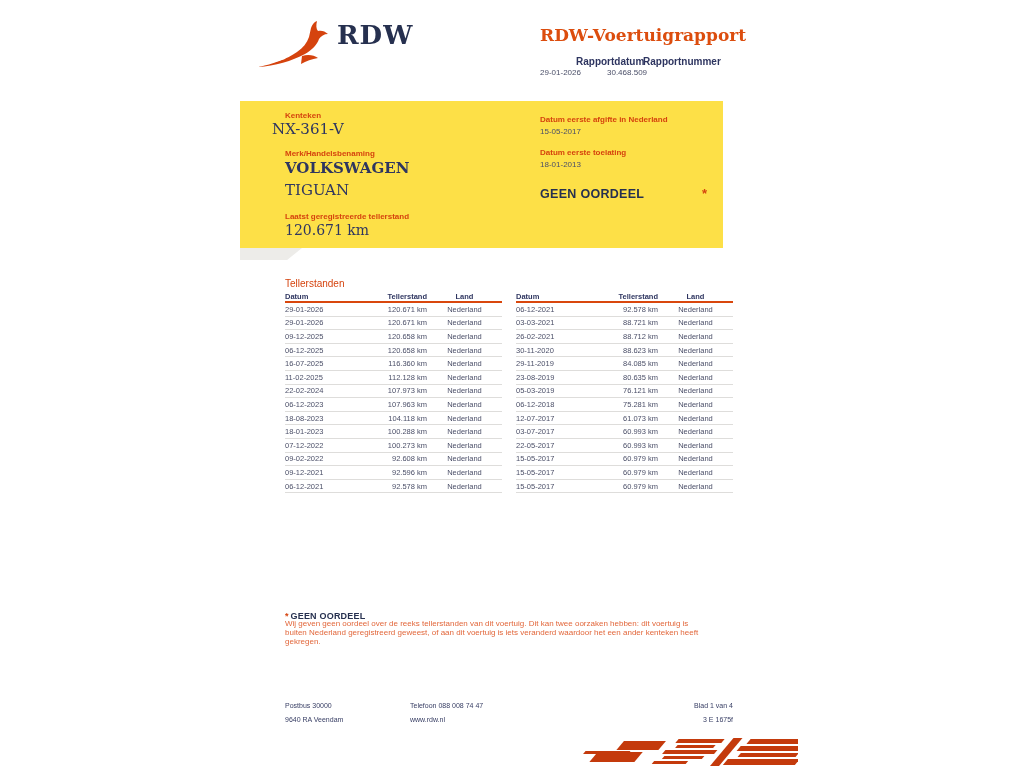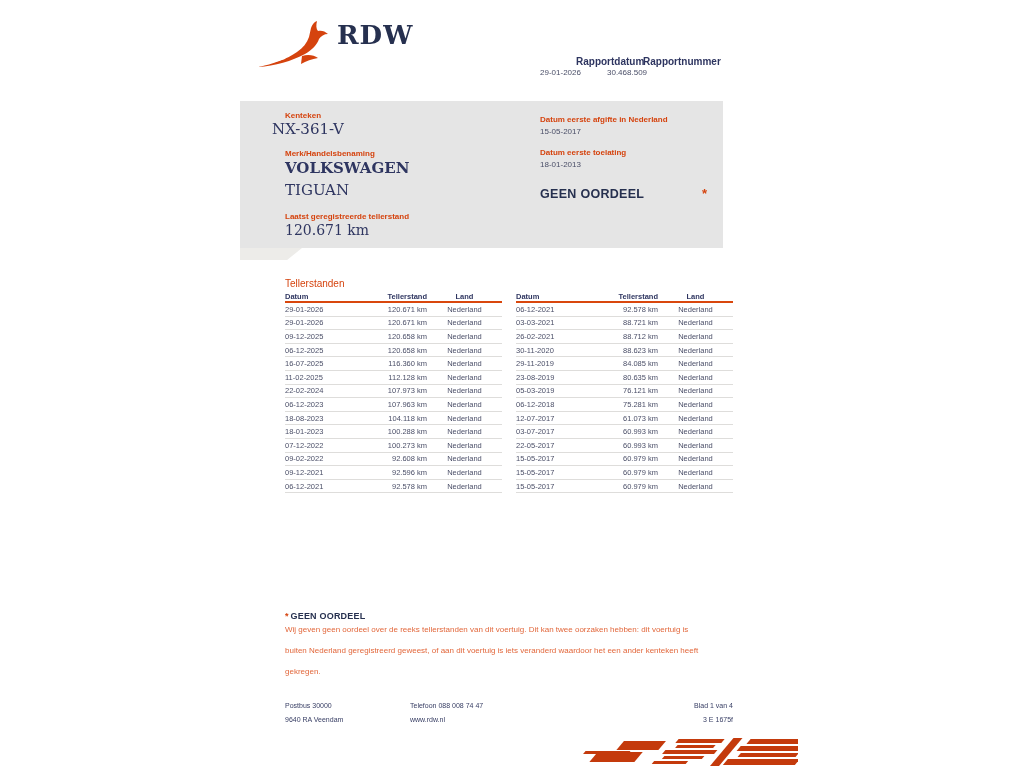--- a/index.html
+++ b/index.html
@@ -15,41 +15,41 @@
                color:#26304F; letter-spacing:1px; }
   .doc-title { font-family:"DejaVu Serif", serif; font-weight:bold; font-size:17px;
                color:#DC4D0E; }
   .meta-row { display:flex; }
   .meta-col1 { width:67px; }
   .lbl { font-size:8px; font-weight:bold; color:#D5430E; }
   .lbl-navy { font-size:10px; font-weight:bold; color:#2E3560;padding-left:36px; }
   .val-sm { font-size:8px; color:#4B4F68; }
 
   
-  .panel { background:#e5e5e5; }
+  .panel { background:#fde047; }
   .panel-tail { background:#EDECE9; clip-path:polygon(0 0, 100% 0, 76% 100%, 0 100%); }
   .val-lg { font-family:"DejaVu Serif", serif; font-size:15px; color:#2E3560; }
   .val-md { font-family:"DejaVu Serif", serif; font-size:14px; color:#2E3560; }
   .oordeel { font-size:12.5px; font-weight:bold; color:#26304F; letter-spacing:.3px; }
   .star { color:#D5430E; font-weight:bold; font-size:13px; }
 
   
   .section-title { font-size:10px; font-weight:normal; color:#D5430E; }
   .ttable { position:absolute; top:291px; width:217px; font-size:7.5px; color:#4B4F68; }
   .thead { display:flex; align-items:flex-end; font-weight:bold; color:#2E3560;
            border-bottom:2px solid #D9470D; padding-bottom:0; height:12px; }
   .trow  { display:flex; align-items:center; height:13.6px; border-bottom:1px solid #DEDDDB; }
   .c-datum  { width:64px; text-align:left; }
   .c-teller { width:78px; text-align:right; }
   .c-land   { flex:1; text-align:center; }
 
   
   .fn-title { font-size:9px; font-weight:bold; color:#26304F; letter-spacing:.2px; }
   .fn-star  { color:#D5430E; font-size:9px; font-weight:bold; margin-right:2px; }
-  .fn-body  { font-size:8px; line-height:21px; color:#E2673B; width:424px; }
+  .fn-body  { font-size:8px; line-height:9px; color:#E2673B; width:424px; }
 
   
   .foot { font-size:7px; color:#3A4066; }
   .foot div { margin-bottom:6.5px; }
   .right { text-align:right; }
 </style>
 </head>
 <body>
 
 <div class="page">
@@ -57,20 +57,21 @@
   <div class="abs" style="left:256px; top:20px; width:76px; height:50px;">
     <svg width="76" height="50" viewBox="0 0 74 50">
       <path fill="#D5430E" d="M1 47 C16 44 30 39 40 32 C46 28 50 23 52 17 L54 8 C55 5 57 2 60 1 C59 5 59 9 61 11 C64 10 68 11 71 14 C67 14 64 16 62 19 C60 25 55 30 48 34 C35 41 18 46 1 47 Z"></path>
       <path fill="#D5430E" d="M45 36 C51 34 57 35 61 38 C55 39 49 41 44 44 Z"></path>
       <path fill="#ffffff" d="M6 44 L30 35 L28 39 L4 46 Z"></path>
       <path fill="#ffffff" d="M16 38 L33 30 L31 34 L14 41 Z"></path>
     </svg>
   </div>
   <div class="abs logo-text" style="left:337px; top:20px;">RDW</div>
 
+  <div class="abs doc-title" style="left:540px; top:25px;">RDW-Voertuigrapport</div>
 
   <div class="abs meta-row" style="left:540px; top:56px;">
     <span class="lbl-navy meta-col1">Rapportdatum</span>
     <span class="lbl-navy">Rapportnummer</span>
   </div>
   <div class="abs meta-row" style="left:540px; top:68px;">
     <span class="val-sm meta-col1">29-01-2026</span>
     <span class="val-sm">30.468.509</span>
   </div>
 

